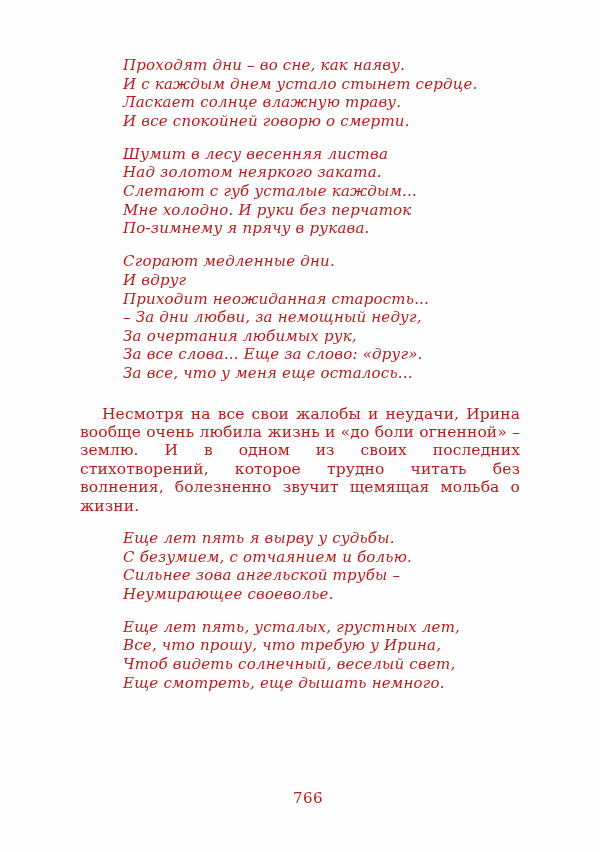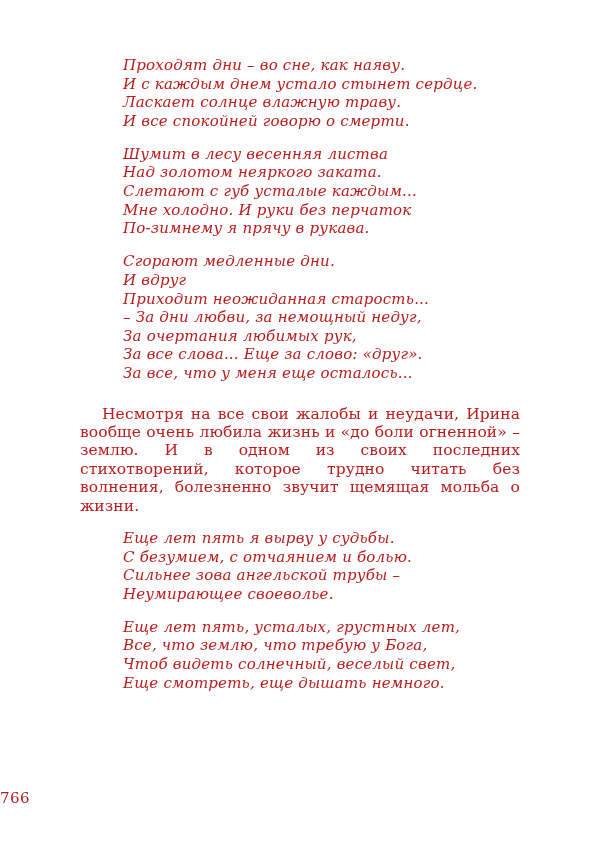--- a/index.html
+++ b/index.html
@@ -36,23 +36,24 @@
   .prose {
     margin: 22px 80px 14px 80px;
     text-align: justify;
     text-indent: 22px;
     font-size: 15.5px;
     line-height: 18.4px;
     letter-spacing: 0.1px;
   }
   .page-number {
     position: absolute;
-    left: 0;
+    left: 16px;
     right: 0;
     top: 789px;
+    text-align: center;
     font-size: 15px;
     letter-spacing: 0.5px;
   }
 </style>
 </head>
 <body>
 
 <div class="page">
 
   <div class="poem">
@@ -84,21 +85,21 @@
 
   <div class="poem">
     <div class="stanza">
       <div class="poem-line">Еще лет пять я вырву у судьбы.</div>
       <div class="poem-line">С безумием, с отчаянием и болью.</div>
       <div class="poem-line">Сильнее зова ангельской трубы –</div>
       <div class="poem-line">Неумирающее своеволье.</div>
     </div>
     <div class="stanza">
       <div class="poem-line">Еще лет пять, усталых, грустных лет,</div>
-      <div class="poem-line">Все, что землю, что требую у Бога,</div>
+      <div class="poem-line">Все, что прошу, что требую у Ирина,</div>
       <div class="poem-line">Чтоб видеть солнечный, веселый свет,</div>
       <div class="poem-line">Еще смотреть, еще дышать немного.</div>
     </div>
   </div>
 
   <div class="page-number">766</div>
 
 </div>
 
 </body></html>

